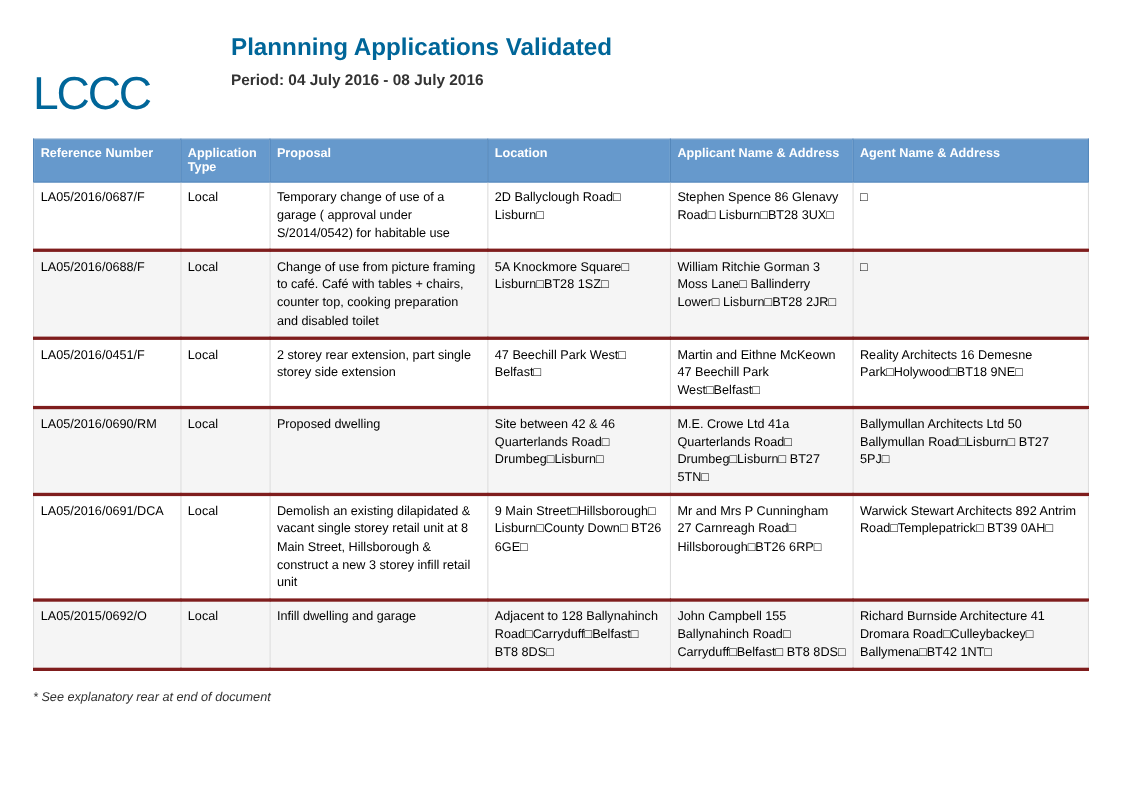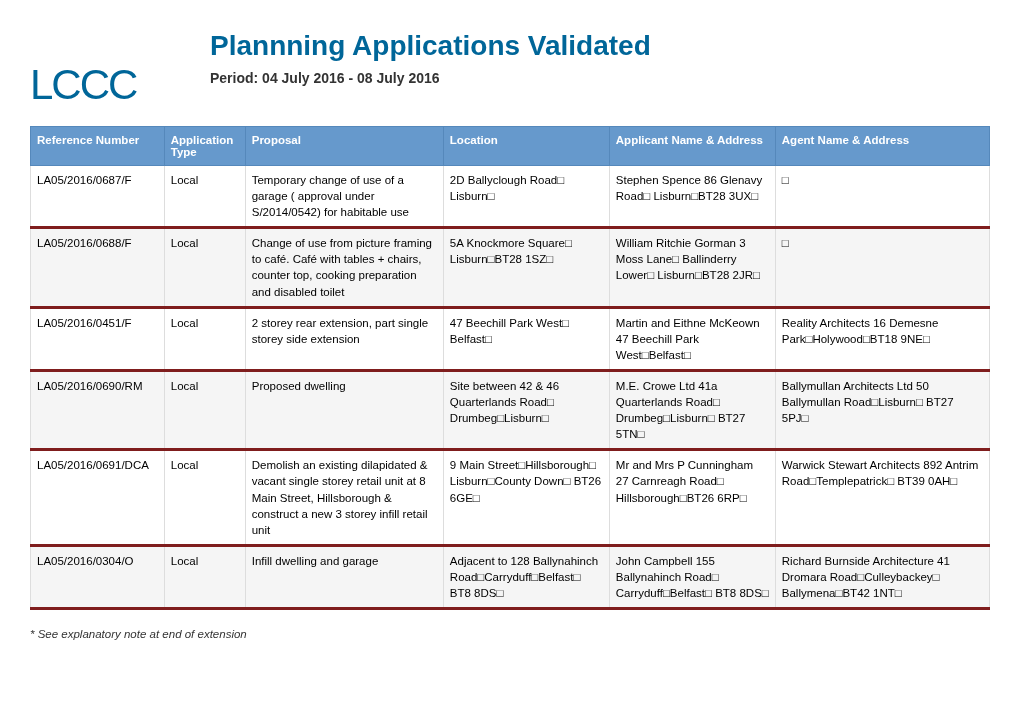--- a/index.html
+++ b/index.html
@@ -33,21 +33,21 @@
       font-size: 13px;
       font-weight: bold;
       color: #006699;
       line-height: 1.4;
       margin-top: 4px;
     }
     .title-area {
       padding-top: 10px;
     }
     .page-title {
-      font-size: 28px;
+      font-size: 22px;
       font-weight: bold;
       color: #006699;
       margin-bottom: 8px;
     }
     .period-label {
       font-size: 14px;
       font-weight: bold;
       color: #333;
     }
     table {
@@ -153,23 +153,23 @@
       </tr>
       <tr>
         <td>LA05/2016/0691/DCA</td>
         <td>Local</td>
         <td>Demolish an existing dilapidated &amp; vacant single storey retail unit at 8 Main Street, Hillsborough &amp; construct a new 3 storey infill retail unit</td>
         <td>9 Main Street□Hillsborough□ Lisburn□County Down□ BT26 6GE□</td>
         <td>Mr and Mrs P Cunningham  27 Carnreagh Road□ Hillsborough□BT26 6RP□</td>
         <td>Warwick Stewart Architects 892 Antrim Road□Templepatrick□ BT39 0AH□</td>
       </tr>
       <tr>
-        <td>LA05/2016/0304/O</td>
+        <td>LA05/2015/0692/O</td>
         <td>Local</td>
         <td>Infill dwelling and garage</td>
         <td>Adjacent to 128 Ballynahinch Road□Carryduff□Belfast□ BT8 8DS□</td>
         <td>John Campbell  155 Ballynahinch Road□ Carryduff□Belfast□ BT8 8DS□</td>
         <td>Richard Burnside Architecture 41 Dromara Road□Culleybackey□ Ballymena□BT42 1NT□</td>
       </tr>
     </tbody>
 </table>
 
-<div class="footnote">* See explanatory note at end of extension</div>
+<div class="footnote">* See explanatory rear at end of document</div>
 
 </body></html>

